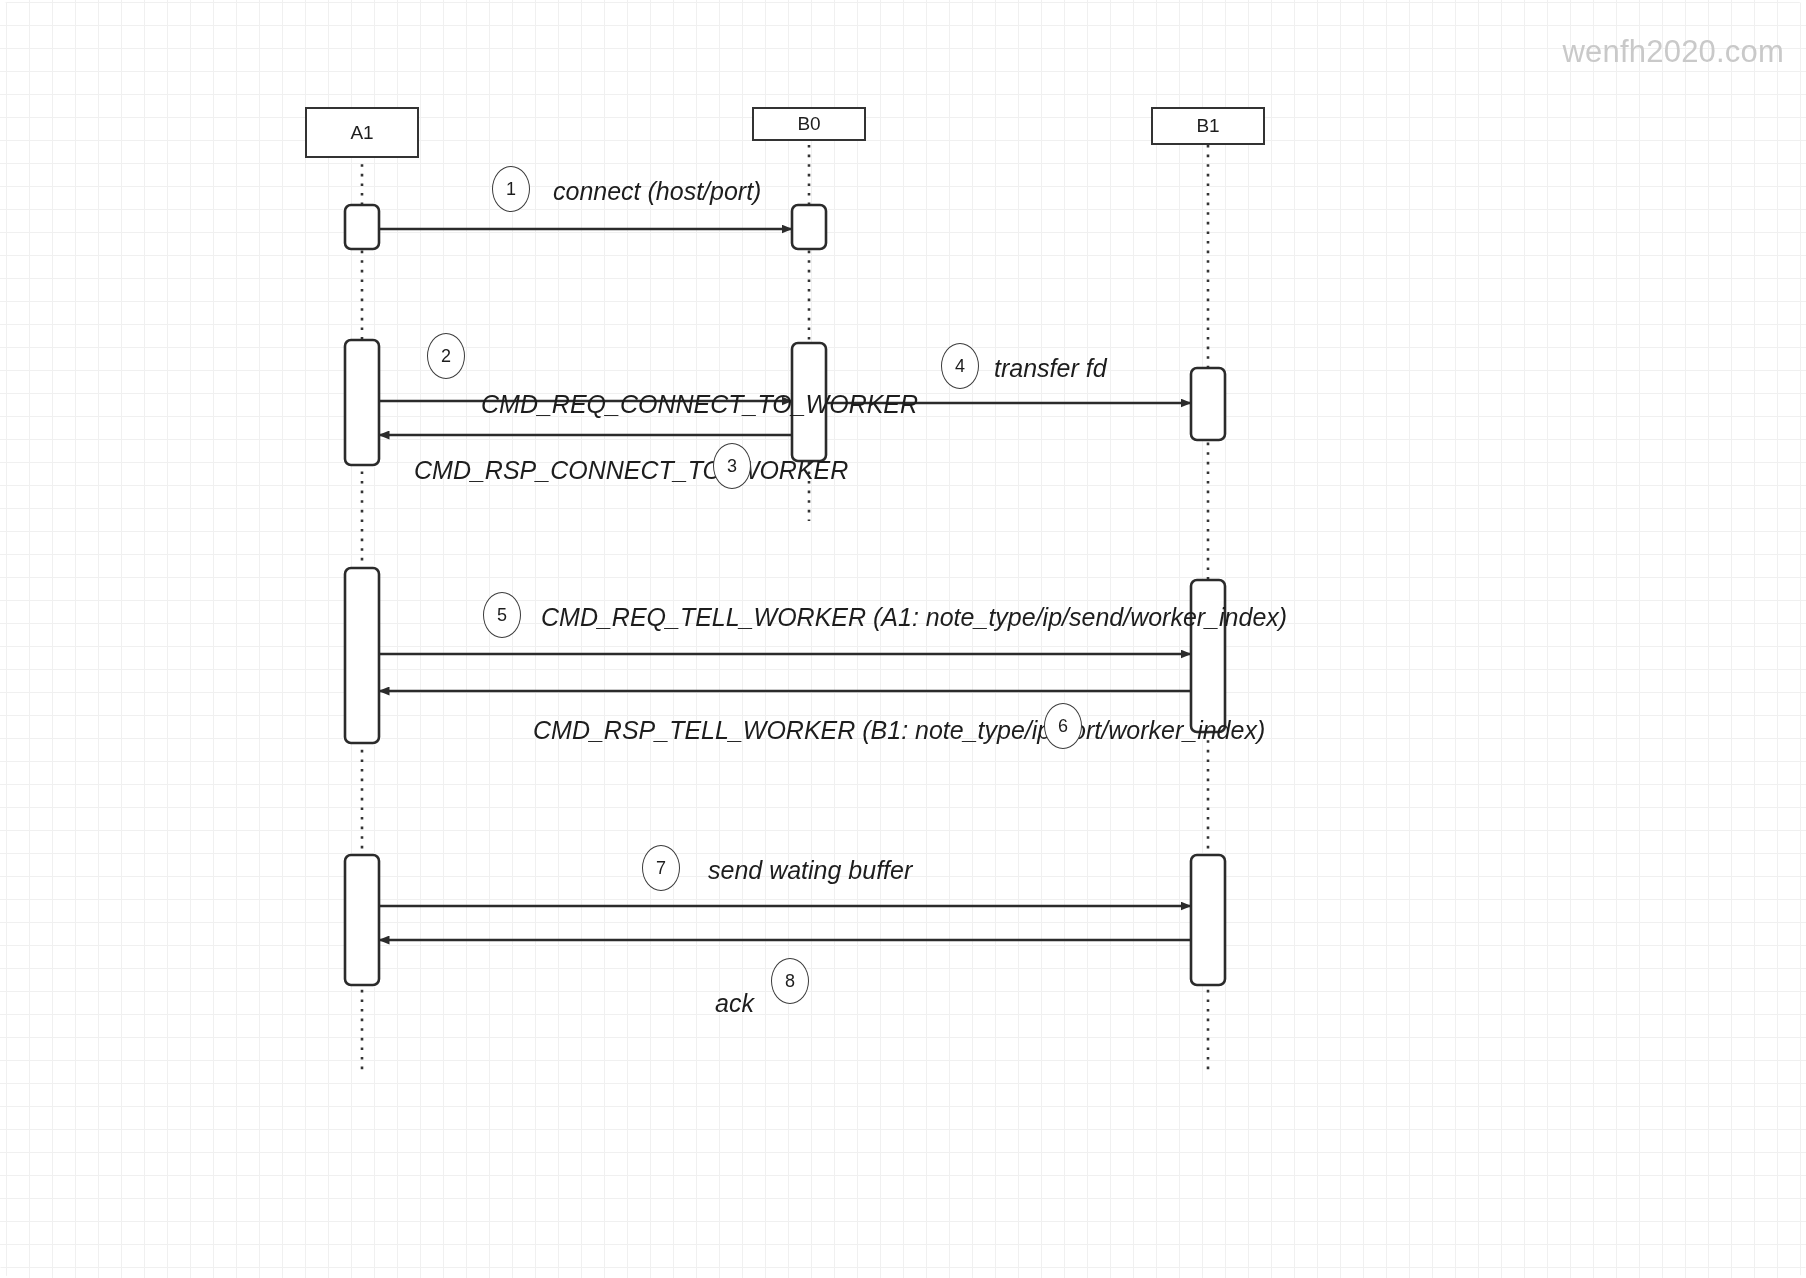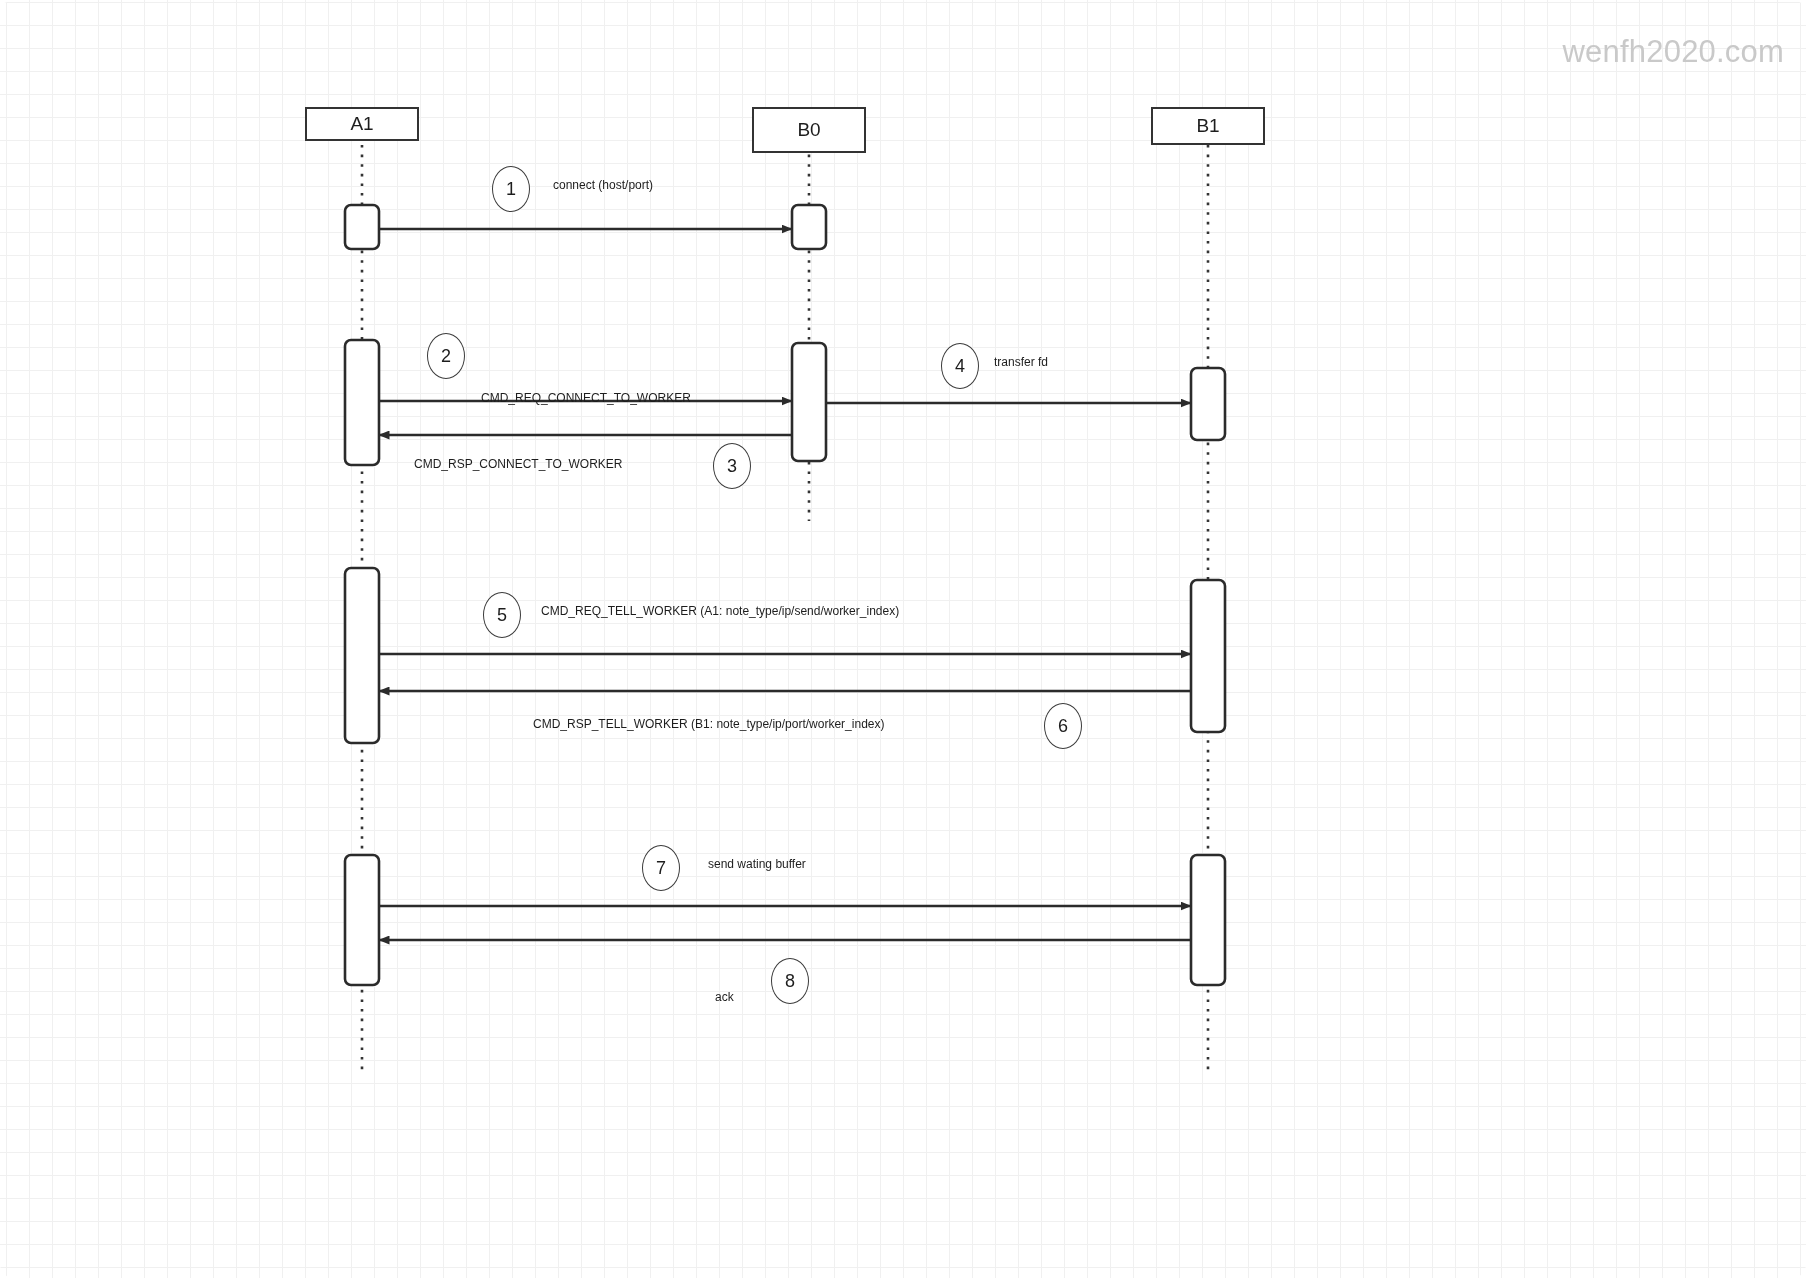--- a/index.html
+++ b/index.html
@@ -51,25 +51,26 @@
     background: #ffffff;
     display: flex;
     align-items: center;
     justify-content: center;
     font-size: 19px;
     color: #1d1d1d;
     font-family: "Liberation Sans", sans-serif;
   }
   .msg-label {
     position: absolute;
-    font-size: 12px;
+    font-size: 25px;
     color: #1d1d1d;
     white-space: nowrap;
     font-family: "Liberation Sans", sans-serif;
     line-height: 1;
+    font-style: italic;
   }
   .step-badge {
     position: absolute;
     box-sizing: border-box;
     border: 1.7px solid #3b3b3b;
     background: #ffffff;
     border-radius: 50%;
     display: flex;
     align-items: center;
     justify-content: center;
@@ -116,24 +117,24 @@
         <line x1="792" x2="379" y1="435" y2="435" stroke="#2b2b2b" stroke-width="2.6" marker-end="url(#arrowhead-left)"></line>
         <line x1="826" x2="1191" y1="403" y2="403" stroke="#2b2b2b" stroke-width="2.6" marker-end="url(#arrowhead-right)"></line>
         <line x1="379" x2="1191" y1="654" y2="654" stroke="#2b2b2b" stroke-width="2.6" marker-end="url(#arrowhead-right)"></line>
         <line x1="1191" x2="379" y1="691" y2="691" stroke="#2b2b2b" stroke-width="2.6" marker-end="url(#arrowhead-left)"></line>
         <line x1="379" x2="1191" y1="906" y2="906" stroke="#2b2b2b" stroke-width="2.6" marker-end="url(#arrowhead-right)"></line>
         <line x1="1191" x2="379" y1="940" y2="940" stroke="#2b2b2b" stroke-width="2.6" marker-end="url(#arrowhead-left)"></line>
       </g>
   </svg>
 
   <div id="lifeline-headers">
-      <div class="lifeline-header" style="left: 305px; top: 107px; width: 114px; height: 34px; align-items: center;">
+      <div class="lifeline-header" style="left: 305px; top: 107px; width: 114px; height: 51px; align-items: center;">
         <span>A1</span>
       </div>
-      <div class="lifeline-header" style="left: 752px; top: 107px; width: 114px; height: 46px;">
+      <div class="lifeline-header" style="left: 752px; top: 107px; width: 114px; height: 34px;">
         <span>B0</span>
       </div>
       <div class="lifeline-header" style="left: 1151px; top: 107px; width: 114px; height: 38px; text-align: right;">
         <span>B1</span>
       </div>
     </div>
   <div id="message-labels">
       <div class="msg-label" style="left: 553px; top: 179px;">connect (host/port)</div>
       <div class="msg-label" style="left: 481px; top: 364px; margin-top: 28px;">CMD_REQ_CONNECT_TO_WORKER</div>
       <div class="msg-label" style="left: 414px; top: 458px;">CMD_RSP_CONNECT_TO_WORKER</div>

